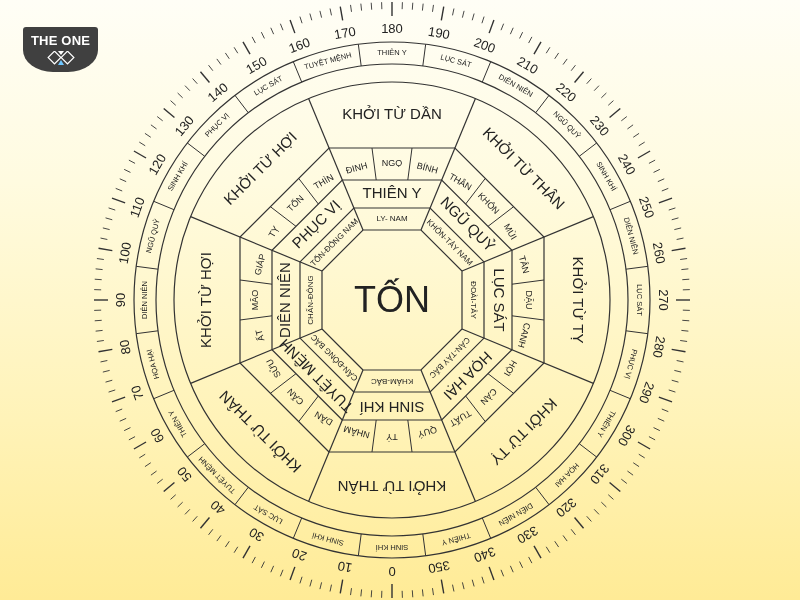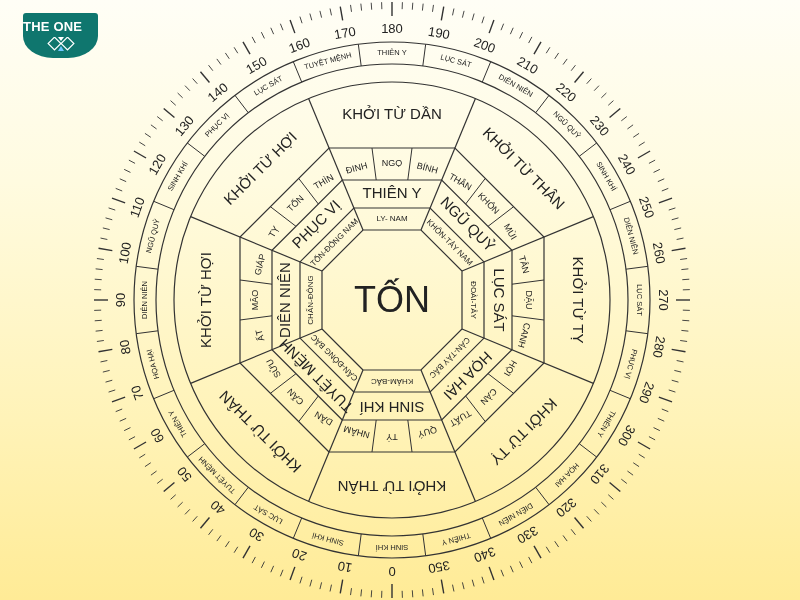--- a/index.html
+++ b/index.html
@@ -2,23 +2,23 @@
 <html><head>
 <meta charset="utf-8">
 <style>
   html,body{margin:0;padding:0;}
   body{
     width:800px;height:600px;overflow:hidden;position:relative;
     background:linear-gradient(180deg,#fffef6 0%,#fffbe0 30%,#fff3b8 70%,#ffeb96 100%);
     font-family:"Liberation Sans",sans-serif;
   }
   #logo{
-    position:absolute;left:23px;top:13px;width:75px;height:45px;
-    background:#0f766e;border-radius:3px 3px 30px 30px / 3px 3px 22px 22px;
-    color:#fff;text-align:left;
+    position:absolute;left:23px;top:27px;width:75px;height:45px;
+    background:#404040;border-radius:3px 3px 30px 30px / 3px 3px 22px 22px;
+    color:#fff;text-align:center;
   }
   #logo .t{font-weight:bold;font-size:13px;line-height:16px;padding-top:6px;letter-spacing:0.2px;}
   #logo .m{display:block;margin:2px auto 0;}
   svg#compass{position:absolute;left:0;top:0;}
   svg text{font-family:"Liberation Sans",sans-serif;fill:#222;}
 </style>
 </head>
 <body>
 
 <div id="logo">

